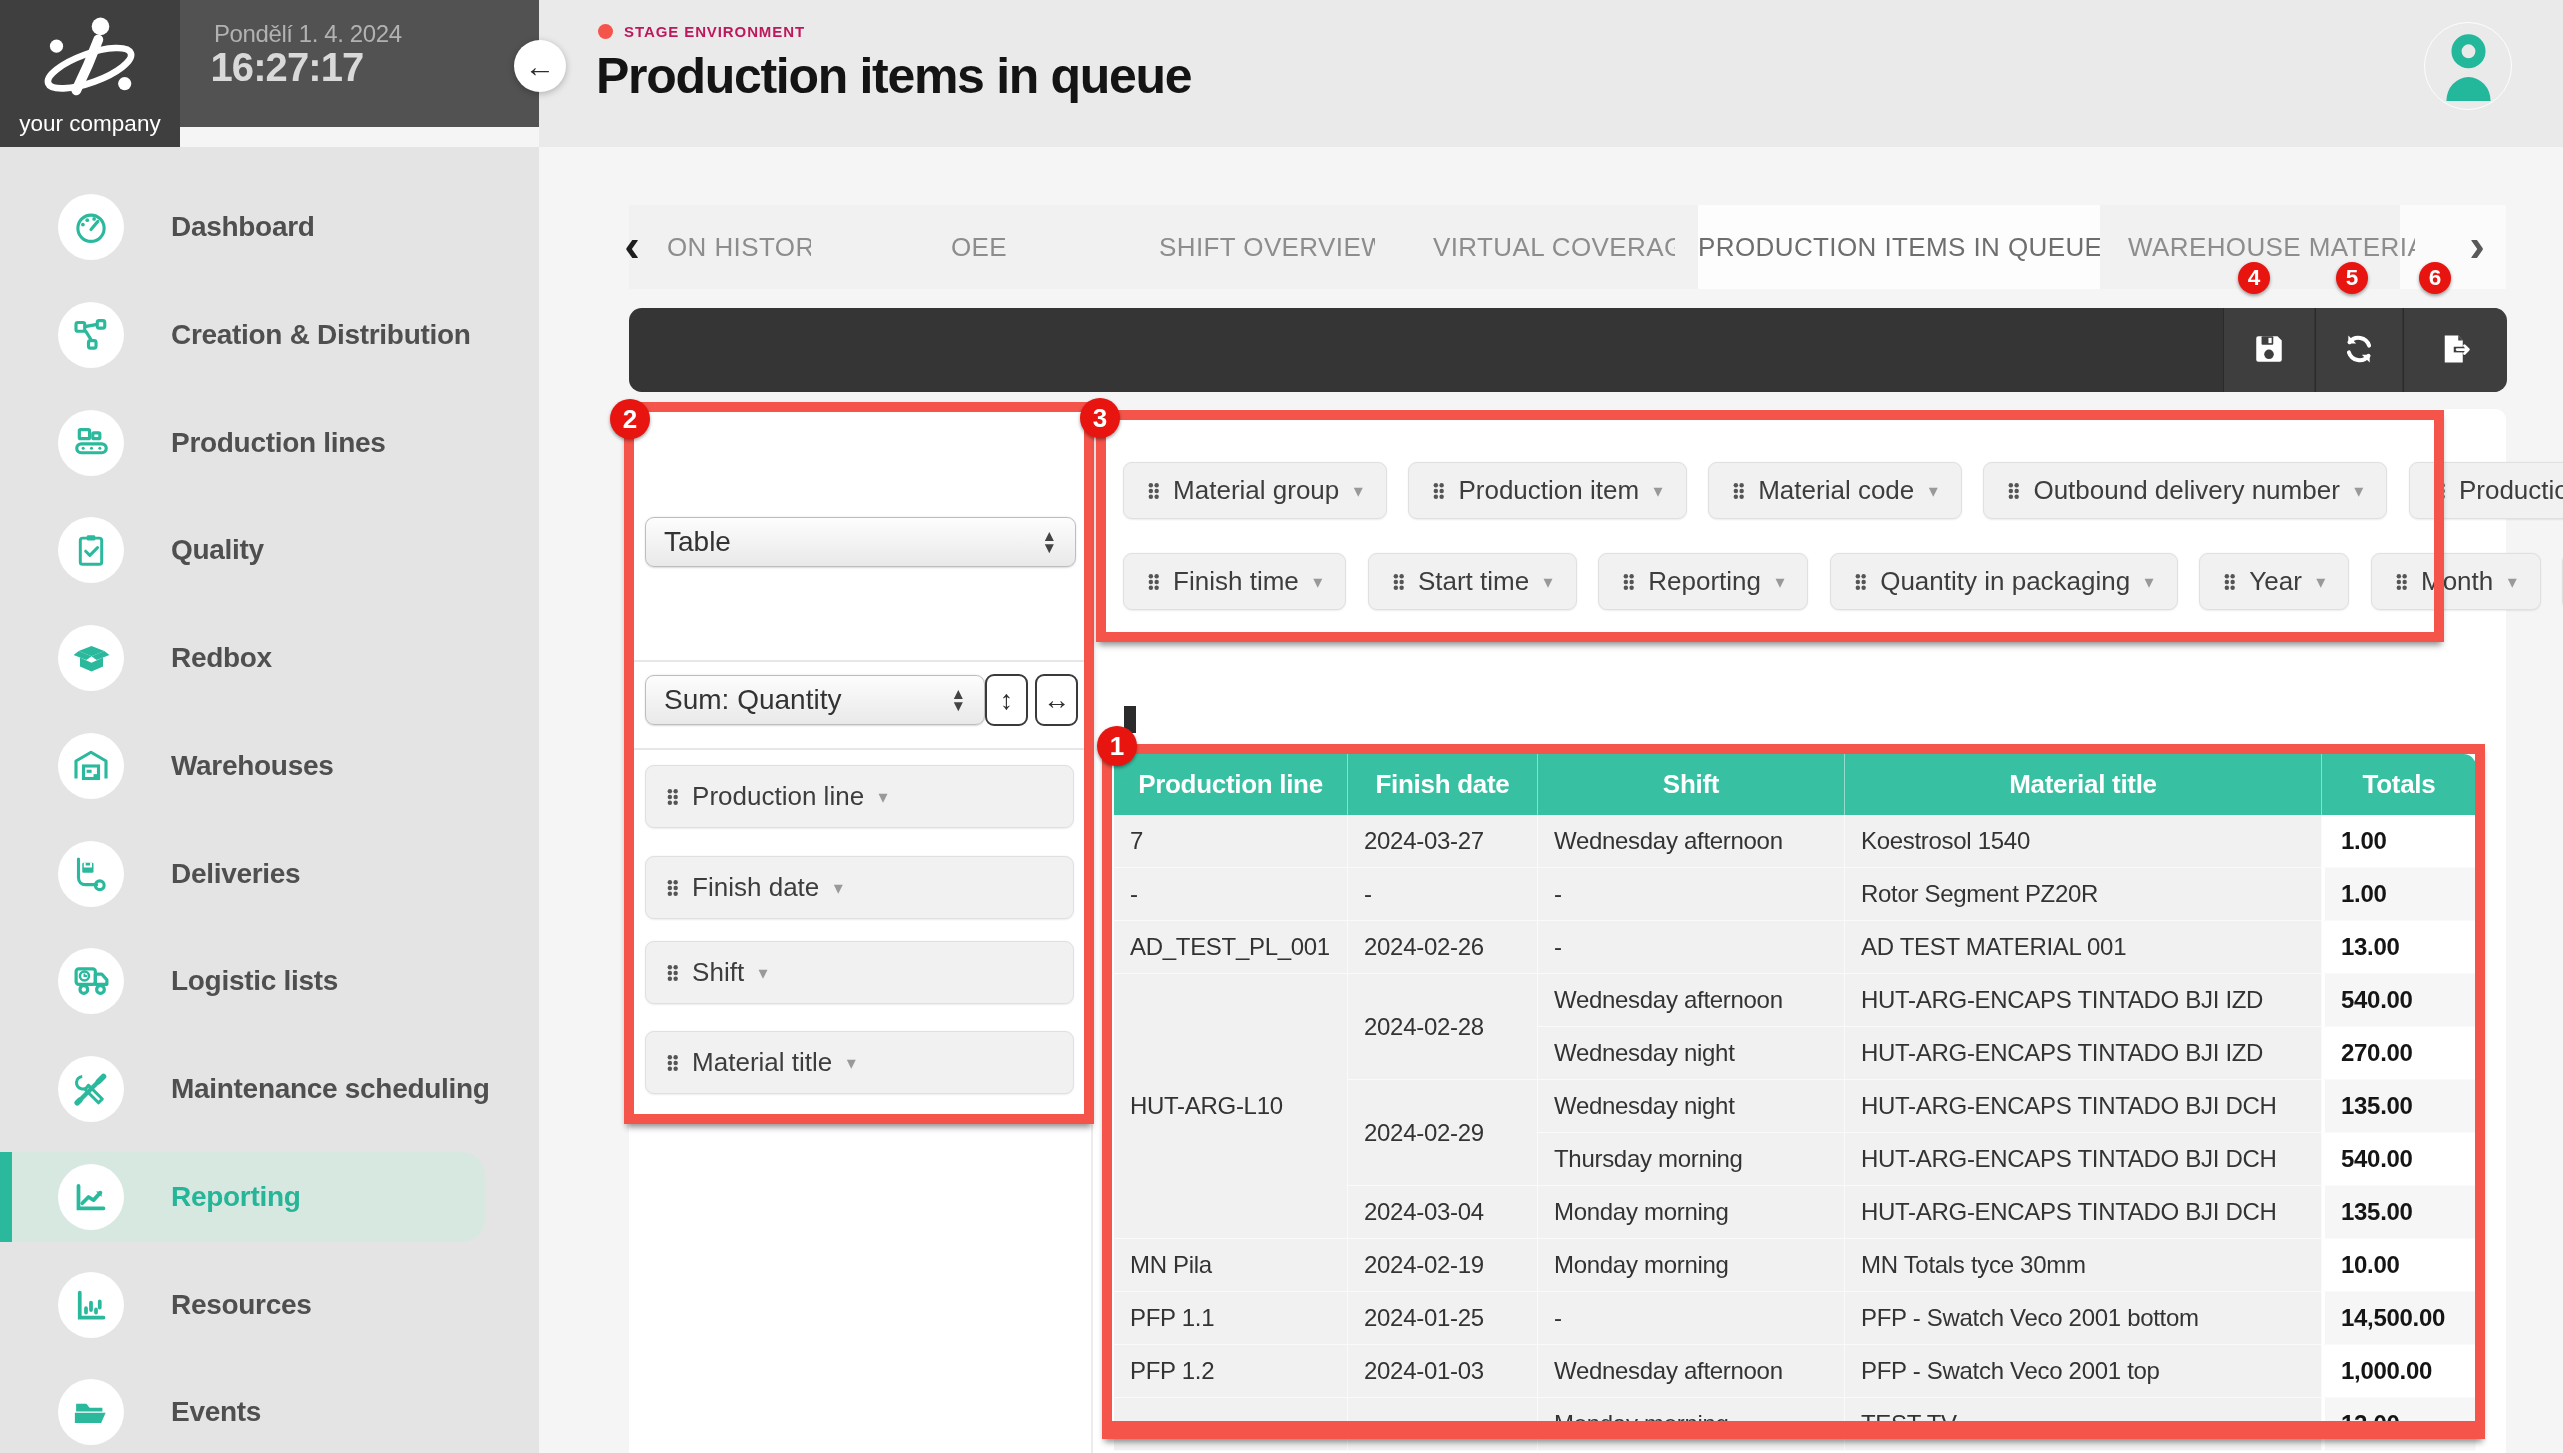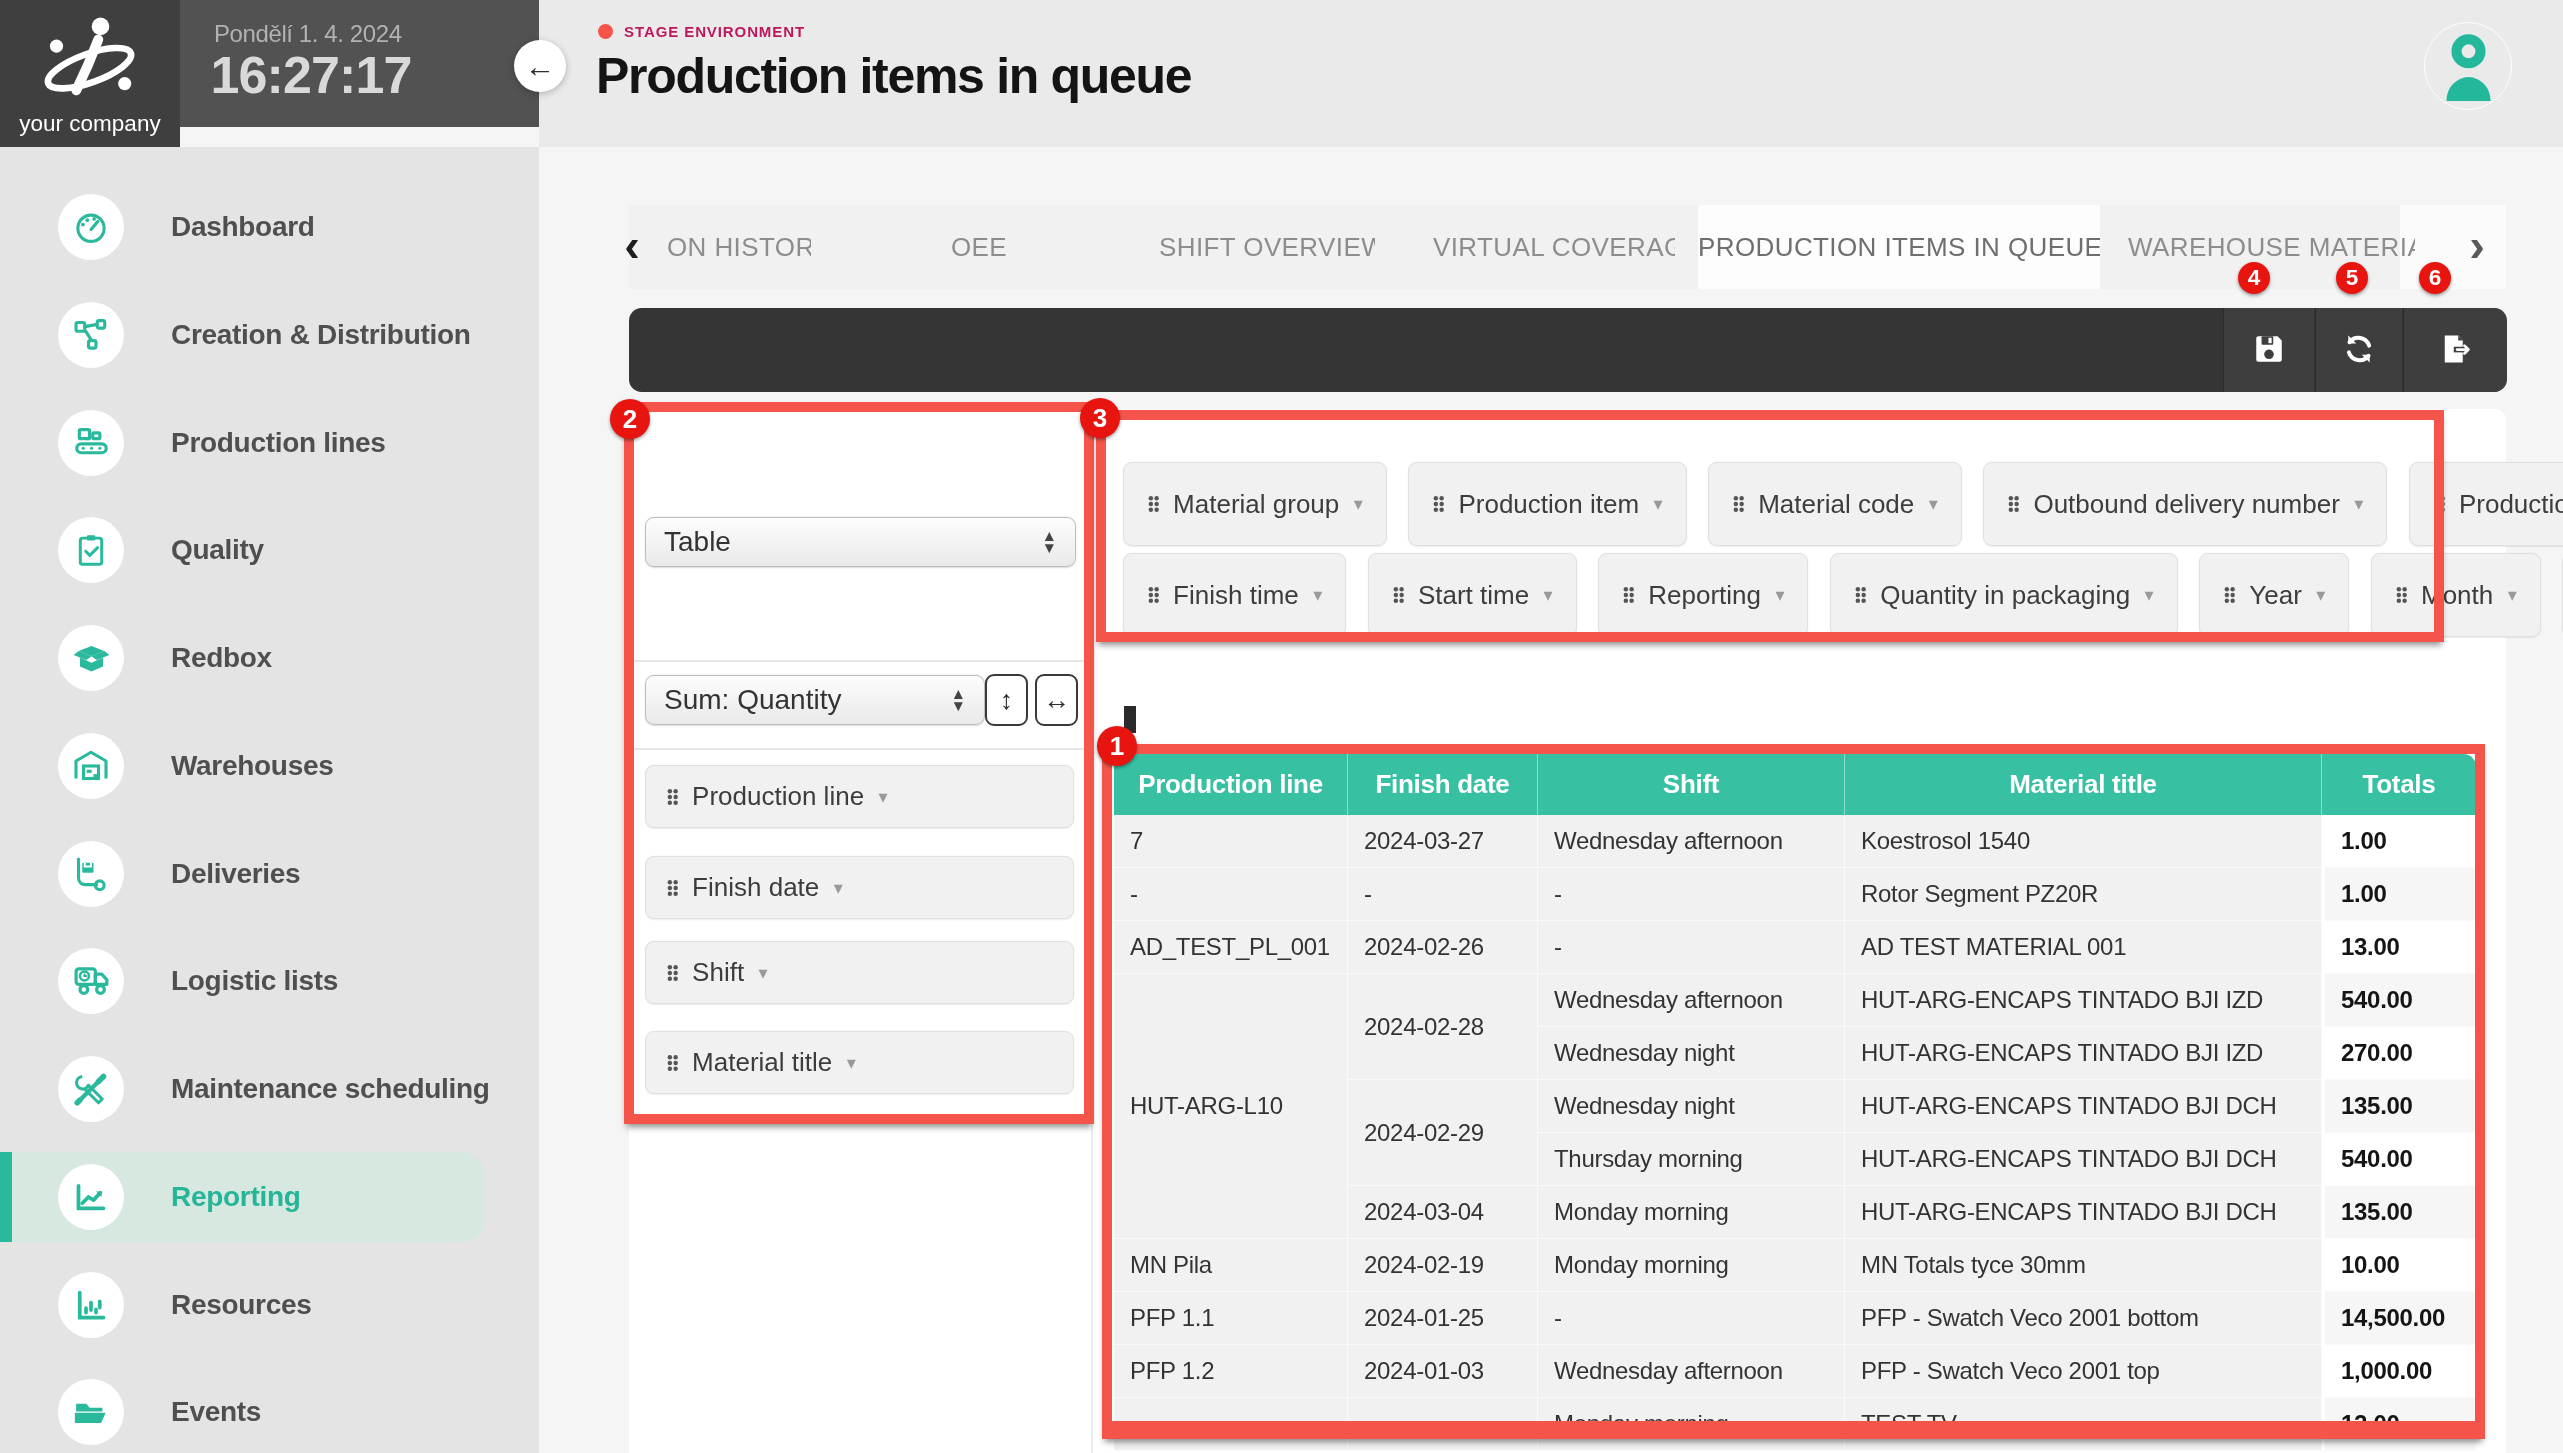--- a/index.html
+++ b/index.html
@@ -4,21 +4,21 @@
 <style>
   html,body{margin:0;padding:0;background:#f5f5f5;}
   .screen{position:relative;width:2563px;height:1453px;overflow:hidden;
     font-family:"Liberation Sans","DejaVu Sans",sans-serif;background:#f5f5f5;color:#333;}
   
   .logo-box{position:absolute;left:0;top:0;width:180px;height:147px;background:#3f3f3f;}
   .logo-box svg{position:absolute;left:34px;top:10.8px;}
   .company{position:absolute;left:0;top:111px;width:180px;text-align:center;color:#fff;font-size:22.5px;}
   .datetime{position:absolute;left:180px;top:0;width:359px;height:127px;background:#525252;}
   .date{position:absolute;left:34px;top:20px;font-size:24px;color:#b2b2b2;letter-spacing:-0.4px;}
-  .time{position:absolute;left:30.5px;top:45px;font-size:52px;font-weight:700;color:#d9d9d9;letter-spacing:-0.9px;}
+  .time{position:absolute;left:30.5px;top:45px;font-size:40px;font-weight:700;color:#d9d9d9;letter-spacing:-0.9px;}
   .header-band{position:absolute;left:539px;top:0;width:2024px;height:147px;background:#eaeaea;}
   .back-btn{position:absolute;left:514px;top:40px;width:52px;height:52px;border-radius:50%;background:#fff;
     box-shadow:0 1.8px 7.2px rgba(0,0,0,.25);display:flex;align-items:center;justify-content:center;
     font-size:30.5px;font-weight:700;color:#2d2d2d;cursor:pointer;}
   .env{position:absolute;left:598px;top:23px;display:flex;align-items:center;gap:10.8px;}
   .env-dot{width:15.3px;height:15.3px;border-radius:50%;background:#f5544a;}
   .env-label{font-size:15px;font-weight:700;color:#be185d;letter-spacing:0.9px;}
   .page-title{position:absolute;left:596px;top:47px;font-size:50px;font-weight:800;color:#141414;letter-spacing:-1.3px;}
   .avatar{position:absolute;left:2424px;top:21.6px;width:86px;height:86px;border-radius:50%;
     border:1.8px solid rgba(255,255,255,.9);display:flex;align-items:center;justify-content:center;color:#23b89c;cursor:pointer;}
@@ -64,21 +64,21 @@
     display:flex;align-items:center;font-size:28px;color:#333;padding:0 18px;cursor:pointer;box-sizing:border-box;}
   .select .spin{margin-left:auto;display:flex;flex-direction:column;line-height:11.7px;font-size:15.3px;color:#444;}
   .sq-btn{position:absolute;width:43px;height:52px;border:2.7px solid #3a3a3a;border-radius:9px;background:#fff;
     display:flex;align-items:center;justify-content:center;font-size:27px;font-weight:700;color:#2f2f2f;cursor:pointer;box-sizing:border-box;}
   .chip{display:flex;align-items:center;gap:12.6px;background:#f1f1f1;border:0.9px solid #e0e0e0;border-radius:9px;
     font-size:26px;color:#3d3d3d;cursor:grab;box-shadow:0 0.9px 1.8px rgba(0,0,0,.08);box-sizing:border-box;white-space:nowrap;}
   .chip .dots{flex:none;fill:#555;}
   .chip .caret{font-size:18px;color:#999;margin-left:1.8px;}
   .row-chip{position:absolute;left:645px;width:429px;height:63px;padding:0 20px;}
   .chiprow{position:absolute;left:1123px;display:flex;gap:21.6px;}
-  .chiprow .chip{height:84px;padding:0 23px;}
+  .chiprow .chip{height:57px;padding:0 23px;}
   
   .pivot-table{position:absolute;left:1114px;top:754px;border-collapse:separate;border-spacing:0;table-layout:fixed;width:1362px;}
   .pivot-table th{height:59px;background:#38c0a3;color:#fff;font-size:26px;font-weight:700;text-align:center;
     border-right:1.8px solid rgba(255,255,255,.45);letter-spacing:-0.3px;}
   .pivot-table th:first-child{border-top-left-radius:12.6px;}
   .pivot-table th:last-child{border-top-right-radius:12.6px;border-right:none;}
   .pivot-table td{height:52px;background:#f1f1f1;font-size:24px;color:#333;padding:0 16px;
     border-right:1.8px solid #fafafa;border-bottom:1.8px solid #fafafa;vertical-align:middle;letter-spacing:-0.3px;
     overflow:hidden;white-space:nowrap;}
   .pivot-table td.num{background:#fff;border-left:3.6px solid #fff;text-align:left;font-weight:700;color:#151515;}

